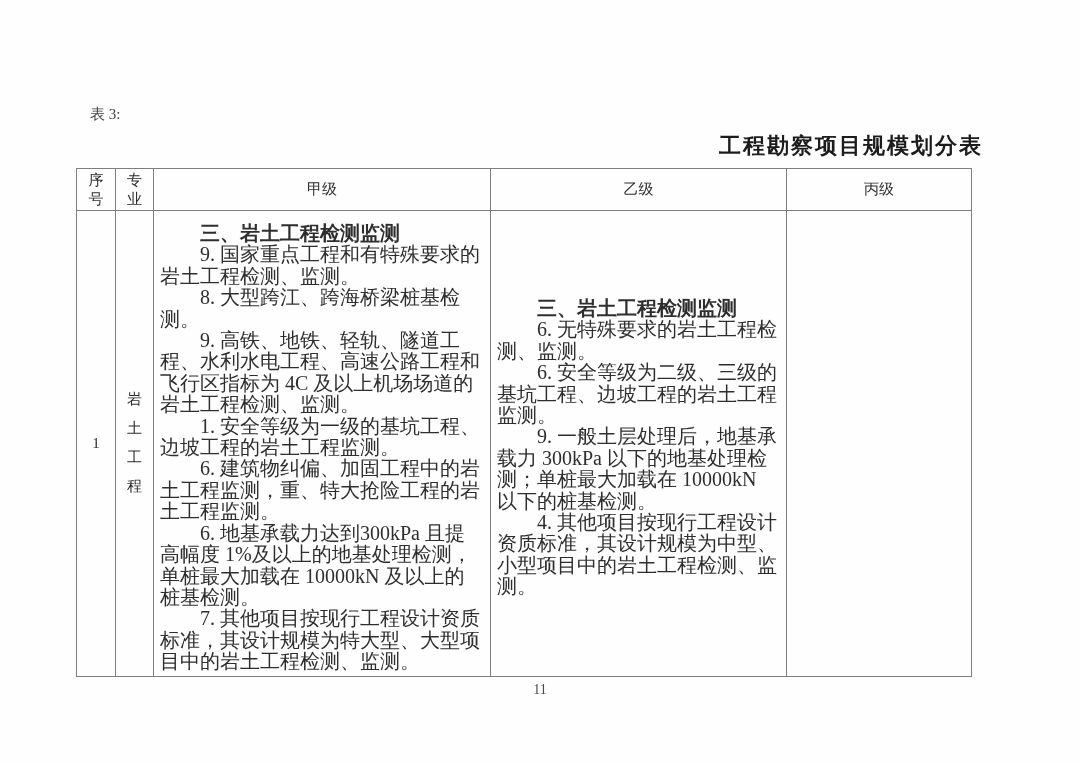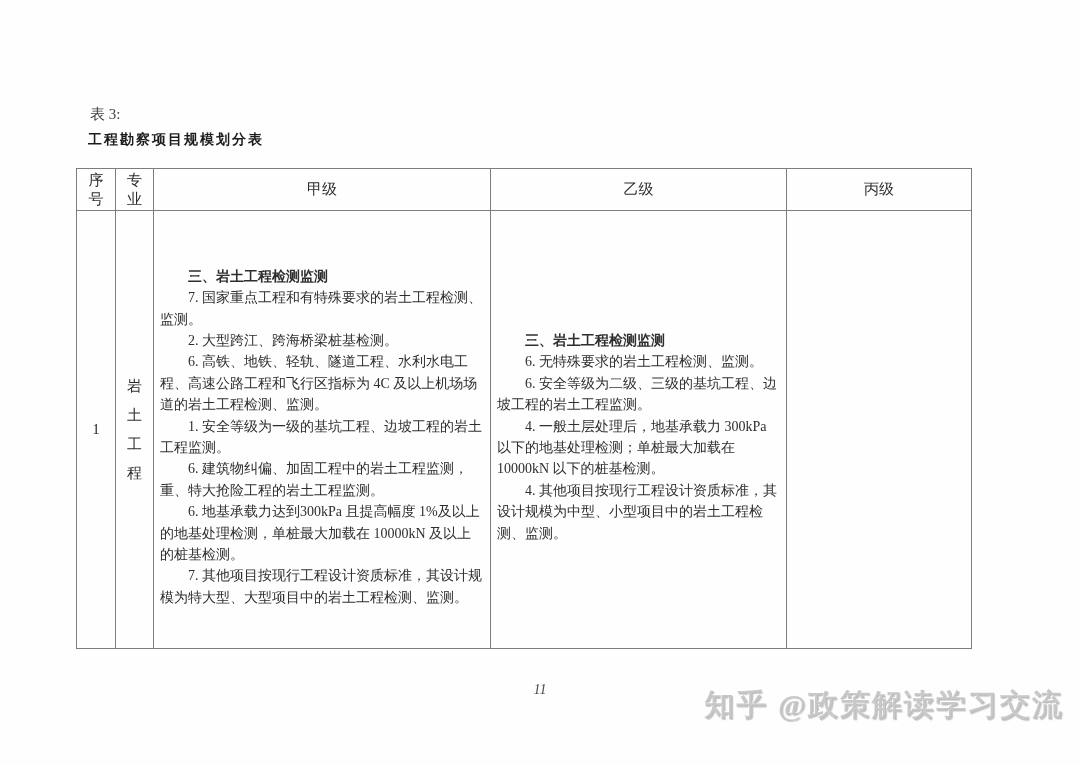--- a/index.html
+++ b/index.html
@@ -12,22 +12,22 @@
     position: relative;
   }
   .page { position: absolute; inset: 0; background: #fefefe; }
 
   .table-label {
     position: absolute; left: 90px; top: 105px;
     font-size: 15px; color: #404040;
   }
   .doc-title {
     position: absolute; left: 88px; top: 131px; width: 895px;
-    text-align: left;
-    font-size: 14px; font-weight: bold; color: #1c1c1c;
+    text-align: right;
+    font-size: 22px; font-weight: bold; color: #1c1c1c;
     letter-spacing: 2px;
   }
 
   .table-wrap { position: absolute; left: 76px; top: 168px; }
   table.main {
     border-collapse: collapse;
     table-layout: fixed;
     width: 895px;
   }
   table.main th, table.main td {
@@ -43,43 +43,43 @@
   }
   .hdr-stack {
     display: inline-block;
     width: 1.05em;
     line-height: 19px;
     word-break: break-all;
   }
   td.body-cell {
     height: 438px;
     vertical-align: top;
-    padding: 18px 7px 3px 6px;
-    font-size: 14px;
+    padding: 12px 7px 3px 6px;
+    font-size: 20px;
     line-height: 21.4px;
     color: #2e2e2e;
   }
   td.center-cell {
     text-align: center;
     vertical-align: middle;
     font-size: 15px;
   }
   .vert-stack {
     display: inline-block;
     width: 1.05em;
     line-height: 29px;
     word-break: break-all;
   }
   .para { text-indent: 2em; }
   .para.heading { font-weight: bold; }
 
   .page-number {
     position: absolute; left: 0; top: 682px; width: 1080px;
     text-align: center;
-    font-size: 14px; color: #4a4a4a; font-style: italic;
+    font-size: 14px; color: #4a4a4a;
   }
   .watermark {
     position: absolute; right: 16px; top: 685px;
     font-size: 30px; font-weight: bold;
     letter-spacing: 2px;
     color: rgba(186,186,186,0.78);
     text-shadow: -1px -1px 0 rgba(255,255,255,0.95), 1px 1px 1px rgba(135,135,135,0.45);
     white-space: nowrap;
   }
 </style>
@@ -115,38 +115,37 @@
         </tr>
       </thead>
       <tbody>
         <tr>
           <td class="center-cell">1</td>
           <td class="center-cell">
             <span class="vert-stack">岩土工程</span>
           </td>
           <td class="body-cell">
             <p class="para heading">三、岩土工程检测监测</p>
-            <p class="para">7. 国家重点工程和有特殊要求的岩土工程检测、监测。</p>
-            <p class="para">2. 大型跨江、跨海桥梁桩基检测。</p>
-            <p class="para">6. 高铁、地铁、轻轨、隧道工程、水利水电工程、高速公路工程和飞行区指标为 4C 及以上机场场道的岩土工程检测、监测。</p>
+            <p class="para">9. 国家重点工程和有特殊要求的岩土工程检测、监测。</p>
+            <p class="para">8. 大型跨江、跨海桥梁桩基检测。</p>
+            <p class="para">9. 高铁、地铁、轻轨、隧道工程、水利水电工程、高速公路工程和飞行区指标为 4C 及以上机场场道的岩土工程检测、监测。</p>
             <p class="para">1. 安全等级为一级的基坑工程、边坡工程的岩土工程监测。</p>
             <p class="para">6. 建筑物纠偏、加固工程中的岩土工程监测，重、特大抢险工程的岩土工程监测。</p>
             <p class="para">6. 地基承载力达到300kPa 且提高幅度 1%及以上的地基处理检测，单桩最大加载在 10000kN 及以上的桩基检测。</p>
             <p class="para">7. 其他项目按现行工程设计资质标准，其设计规模为特大型、大型项目中的岩土工程检测、监测。</p>
           </td>
           <td class="body-cell">
             <p class="para heading">三、岩土工程检测监测</p>
             <p class="para">6. 无特殊要求的岩土工程检测、监测。</p>
             <p class="para">6. 安全等级为二级、三级的基坑工程、边坡工程的岩土工程监测。</p>
-            <p class="para">4. 一般土层处理后，地基承载力 300kPa 以下的地基处理检测；单桩最大加载在 10000kN 以下的桩基检测。</p>
+            <p class="para">9. 一般土层处理后，地基承载力 300kPa 以下的地基处理检测；单桩最大加载在 10000kN 以下的桩基检测。</p>
             <p class="para">4. 其他项目按现行工程设计资质标准，其设计规模为中型、小型项目中的岩土工程检测、监测。</p>
           </td>
           <td class="body-cell"></td>
         </tr>
       </tbody>
     </table>
   </div>
 
   <div class="page-number">11</div>
 
-  <div class="watermark">知乎 @政策解读学习交流</div>
 
 </div>
 
 </body></html>

